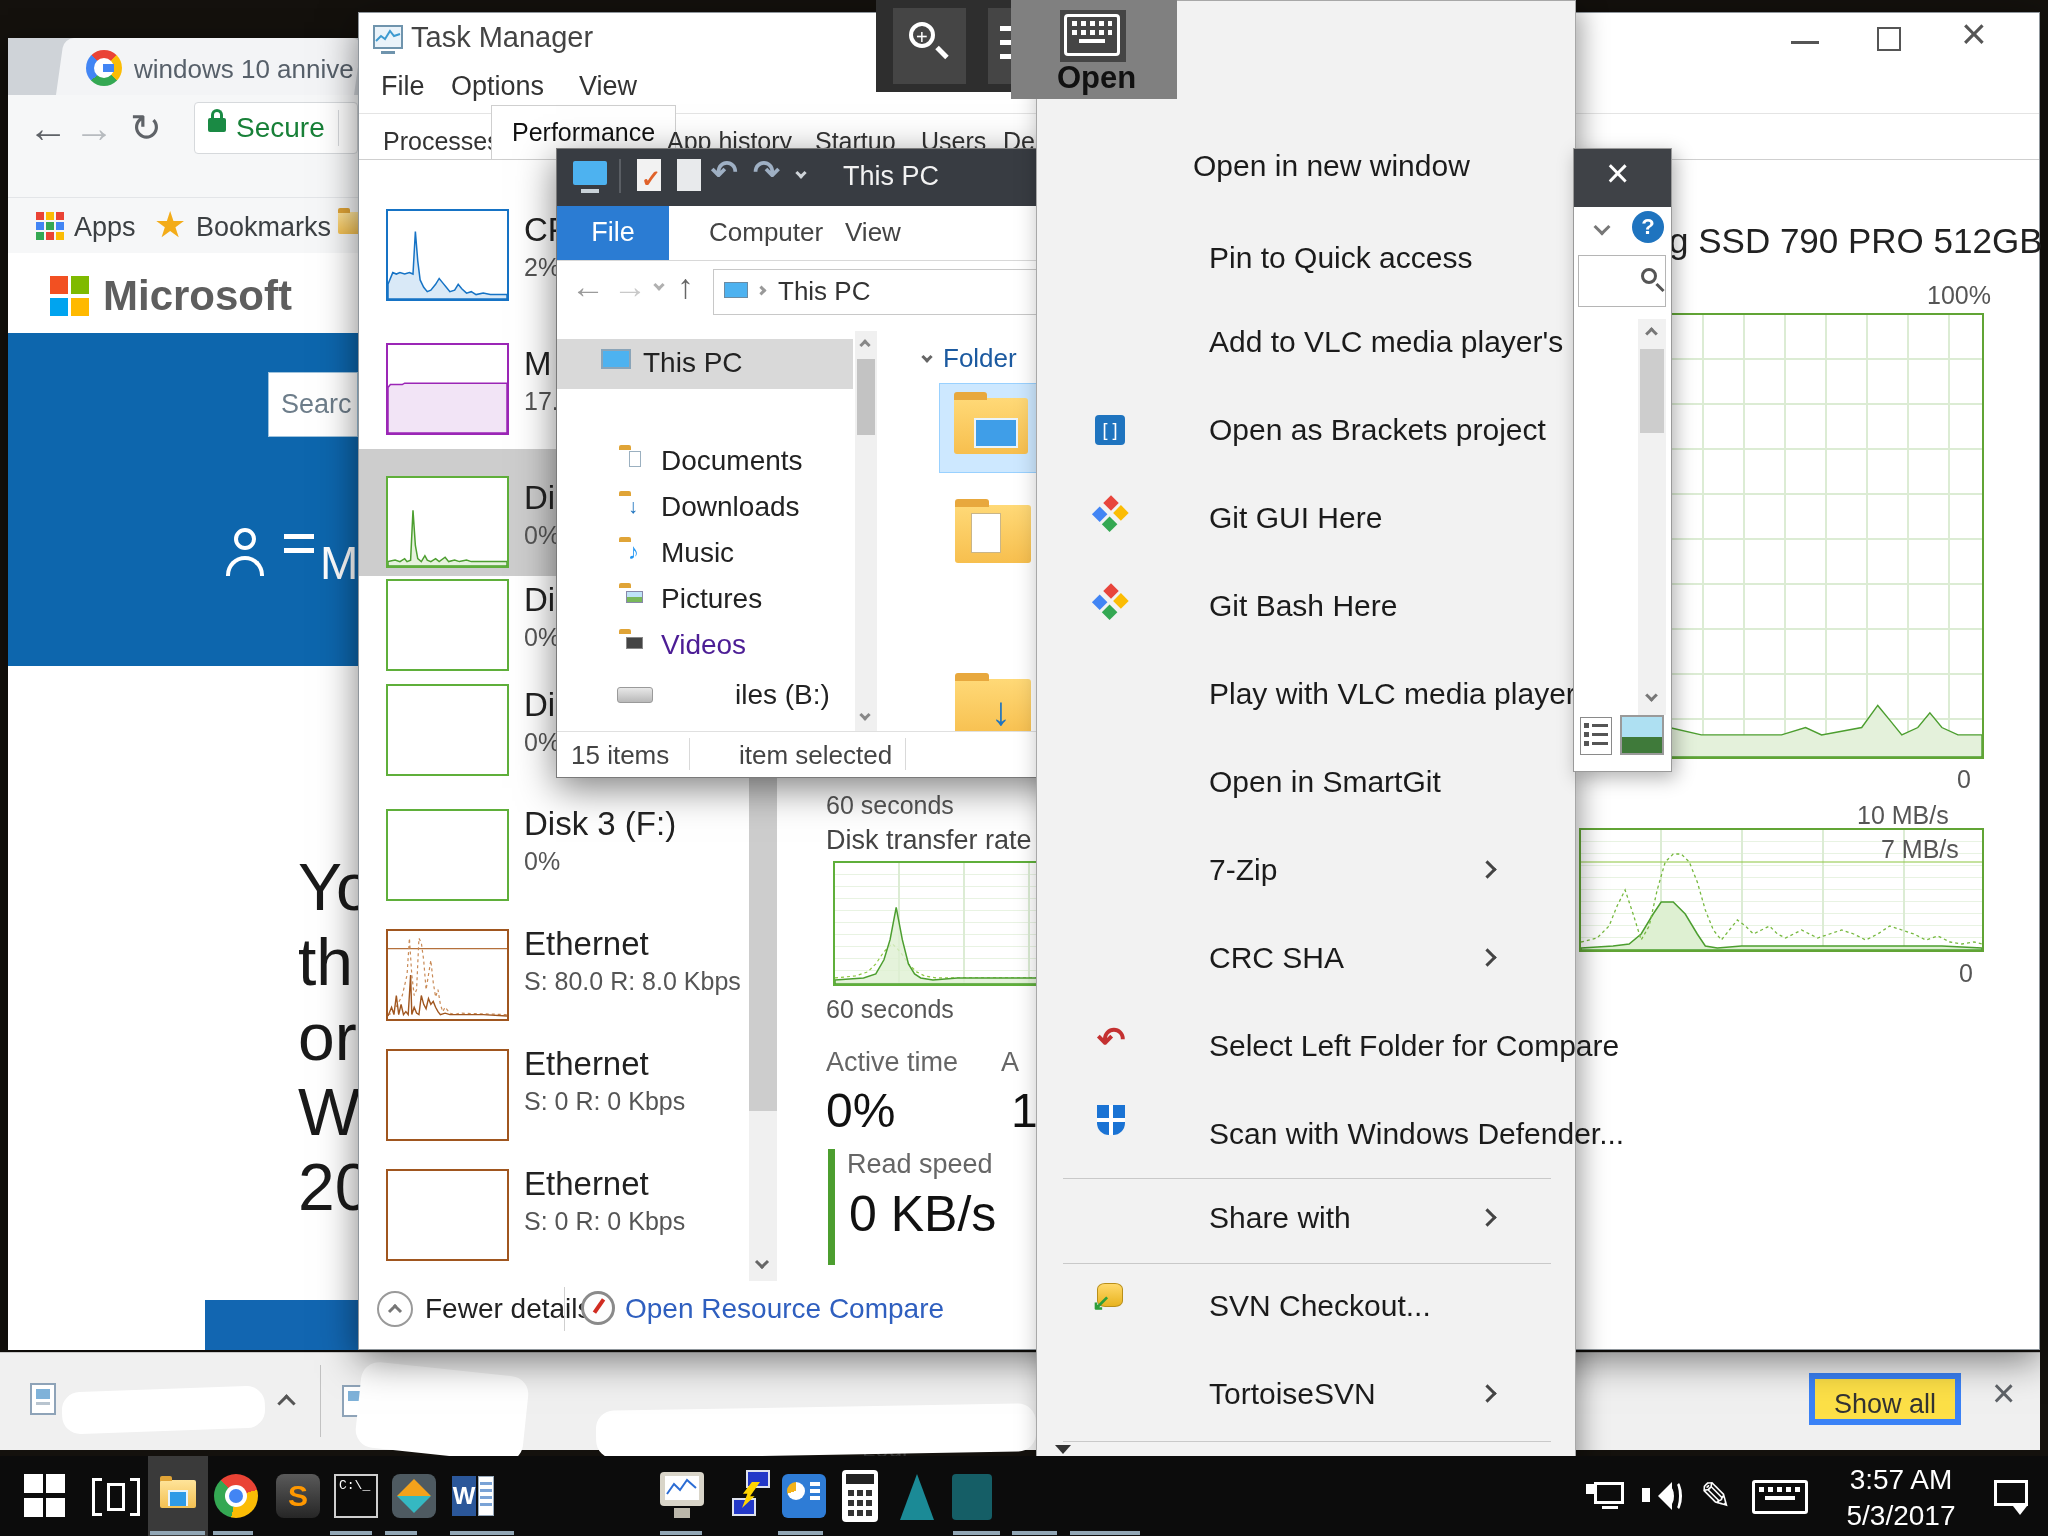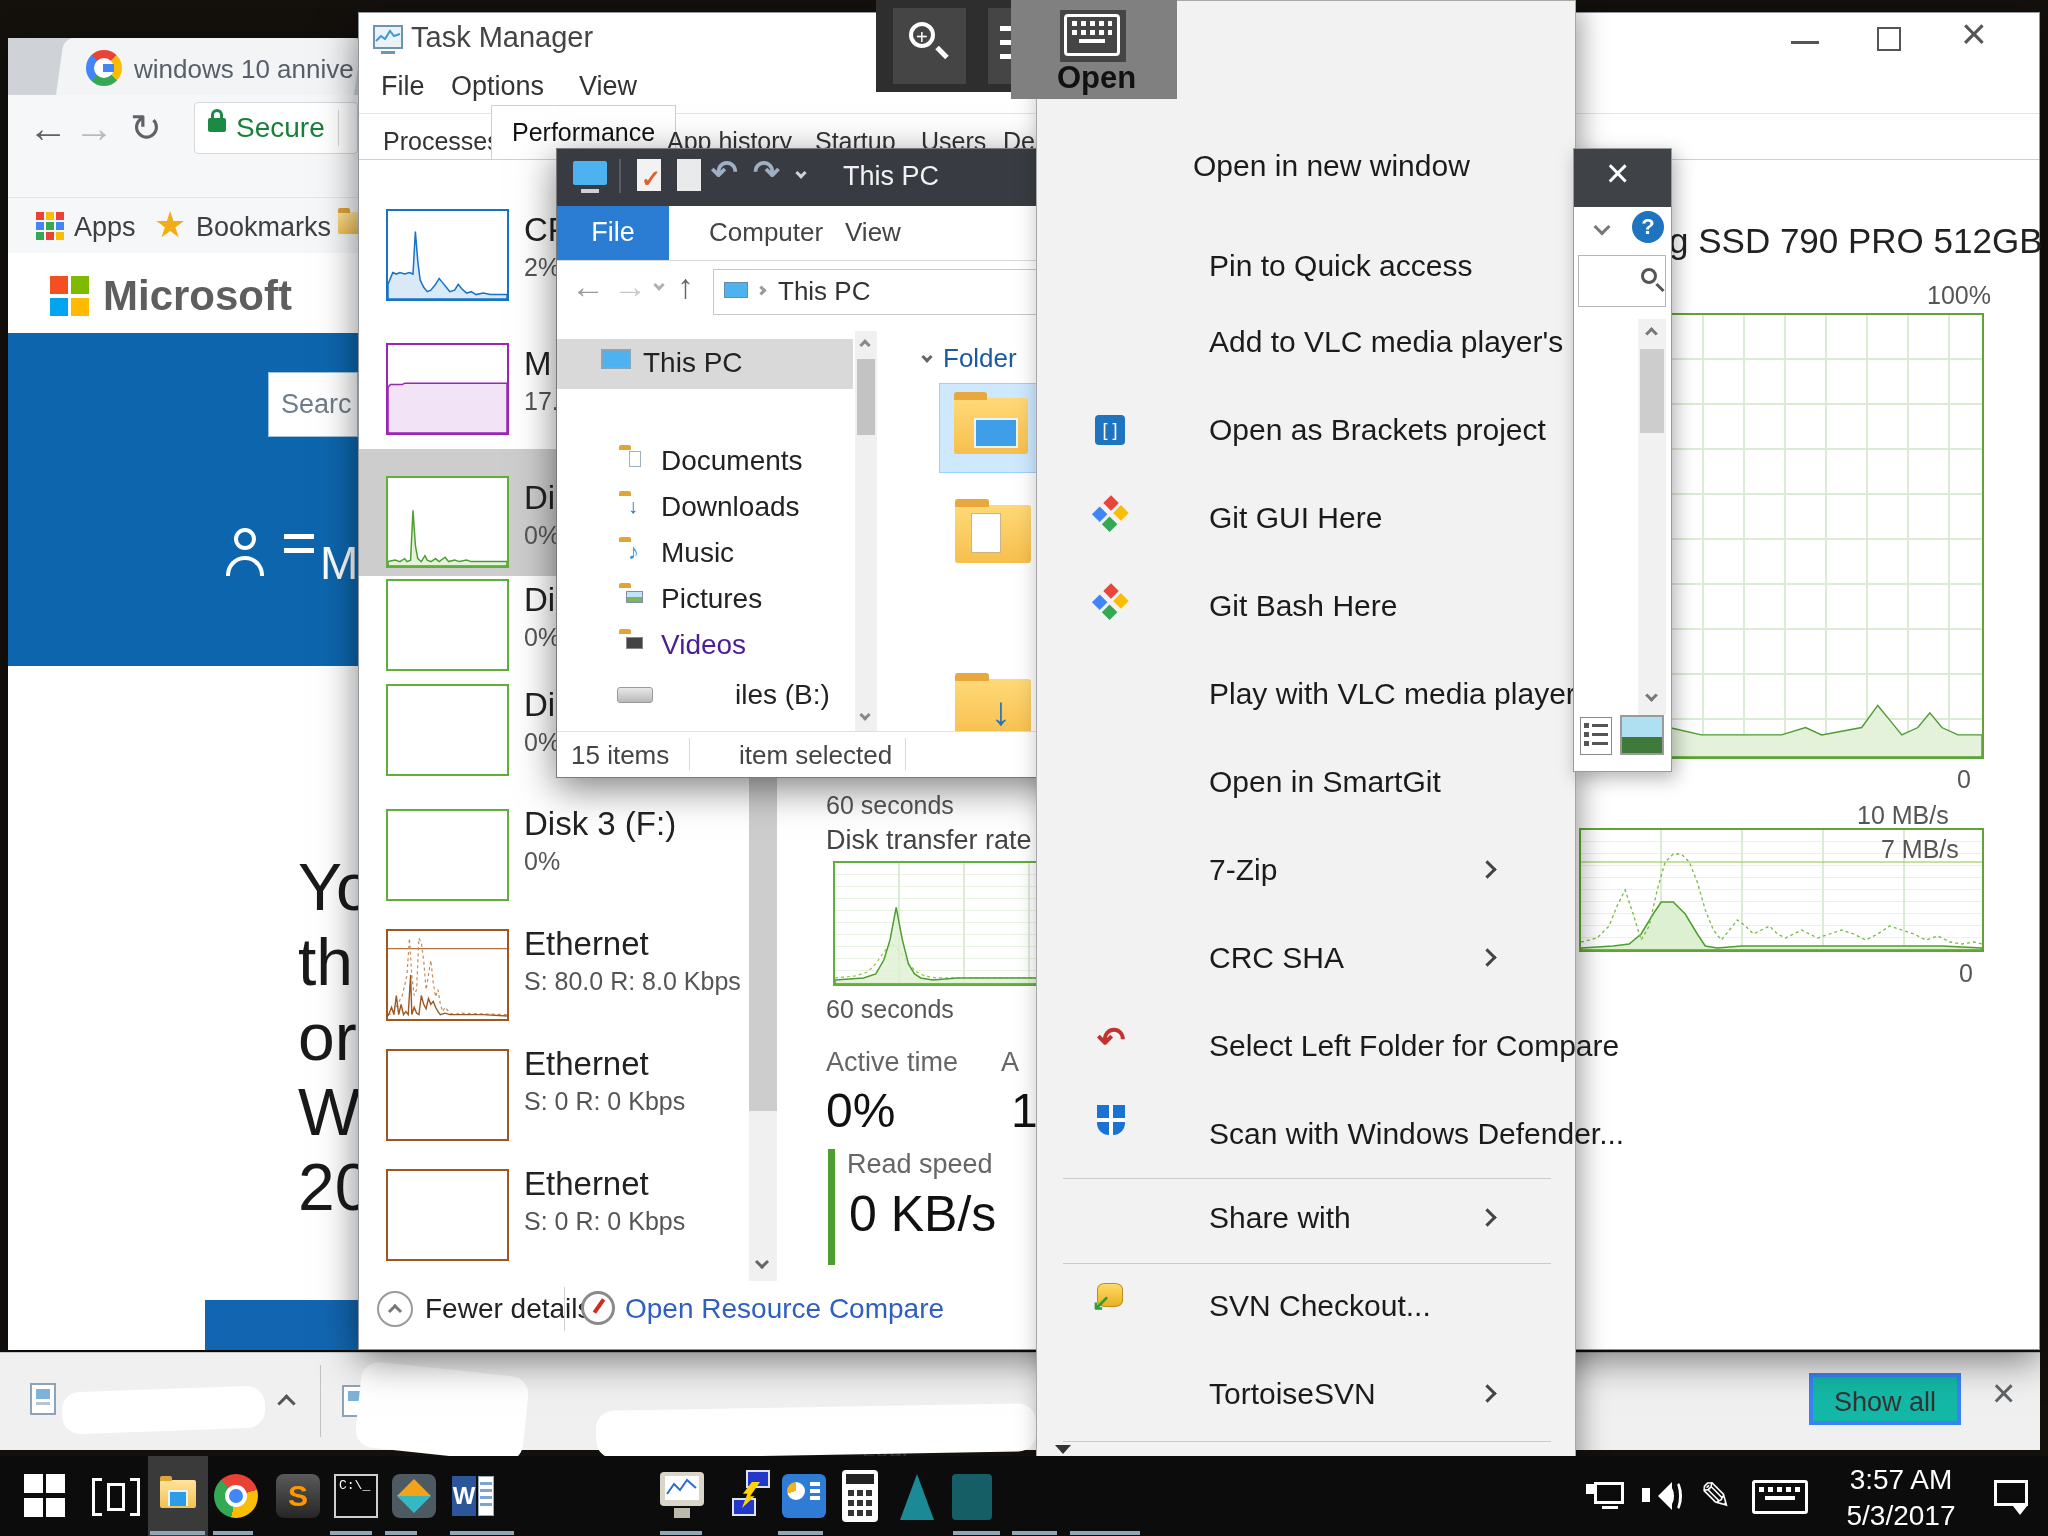--- a/index.html
+++ b/index.html
@@ -108,21 +108,21 @@
     <div class="a" style="left:320px;top:12px;width:1px;height:72px;background:#c2c2c2;"></div>
     <div class="a" style="left:342px;top:32px;width:26px;height:32px;background:#fff;border:2px solid #8ea3b8;">
       <div class="a" style="left:4px;top:4px;width:14px;height:10px;background:#7fb2d9;"></div>
     </div>
     <div class="a nw" style="left:862px;top:82px;font-size:24px;color:#333;">Logi</div>
     <div class="a" style="left:622px;top:92px;width:36px;height:12px;background:#34a853;border-radius:6px;"></div>
     <div class="a scrib" style="left:358px;top:16px;width:168px;height:86px;transform:rotate(6deg);"></div>
     <div class="a scrib" style="left:596px;top:54px;width:440px;height:48px;transform:rotate(-1deg);"></div>
   </div>
   <div class="a" style="left:1576px;top:1352px;width:464px;height:98px;background:#f0f0f0;border-top:1px solid #c9c9c9;">
-    <div class="a" style="left:233px;top:20px;width:152px;height:52px;background:#14b8a6;border:4px solid #3b82f6;text-align:center;">
+    <div class="a" style="left:233px;top:20px;width:152px;height:52px;background:#fde047;border:6px solid #3b82f6;text-align:center;">
       <span class="nw" style="font-size:27px;color:#333;line-height:50px;">Show all</span>
     </div>
     <div class="a" style="left:416px;top:18px;font-size:40px;color:#5f6368;">×</div>
   </div>
 
   <div class="a win" style="left:358px;top:12px;width:1682px;height:1338px;">
 
     <div class="a" style="left:14px;top:12px;width:30px;height:24px;border:2px solid #6f94ad;background:#eaf3fa;">
       <svg width="26" height="20" viewBox="0 0 26 20">
           <polyline points="1,14 6,9 10,12 15,4 19,9 25,7" fill="none" stroke="#3d9ad0" stroke-width="2"></polyline>
@@ -372,21 +372,21 @@
         <div style="position:absolute;left:4px;top:4px;width:56px;height:42px;border:3px solid #fff;border-radius:4px;">
           <div class="krow"></div>
             <div class="krow"></div>
           <div style="height:4px;margin:4px 12px 0 12px;background:#fff;"></div>
         </div>
       </div>
       <div class="a nw" style="left:46px;top:60px;font-size:31px;font-weight:700;color:#111;">Open</div>
     </div>
 
     <div class="a menu-item-label nw" style="left:156px;top:148px;">Open in new window</div>
-    <div class="a menu-item-label nw" style="left:172px;top:248px;">Pin to Quick access</div>
+    <div class="a menu-item-label nw" style="left:172px;top:240px;">Pin to Quick access</div>
     <div class="a menu-item-label nw" style="left:172px;top:324px;">Add to VLC media player's Playlist</div>
     <div class="a" style="left:58px;top:414px;width:30px;height:30px;background:#1f74bf;border-radius:4px;text-align:center;">
       <span style="font-size:18px;color:#fff;line-height:30px;">[ ]</span>
     </div>
     <div class="a menu-item-label nw" style="left:172px;top:412px;">Open as Brackets project</div>
     <div class="a" style="left:60px;top:500px;width:28px;height:28px;transform:rotate(45deg);display:grid;grid-template-columns:11px 11px;grid-gap:3px;">
       <span style="background:#e8453c;width:11px;height:11px;"></span>
         <span style="background:#fbbc05;width:11px;height:11px;"></span>
       <span style="background:#4285f4;width:11px;height:11px;"></span>
         <span style="background:#34a853;width:11px;height:11px;"></span>

